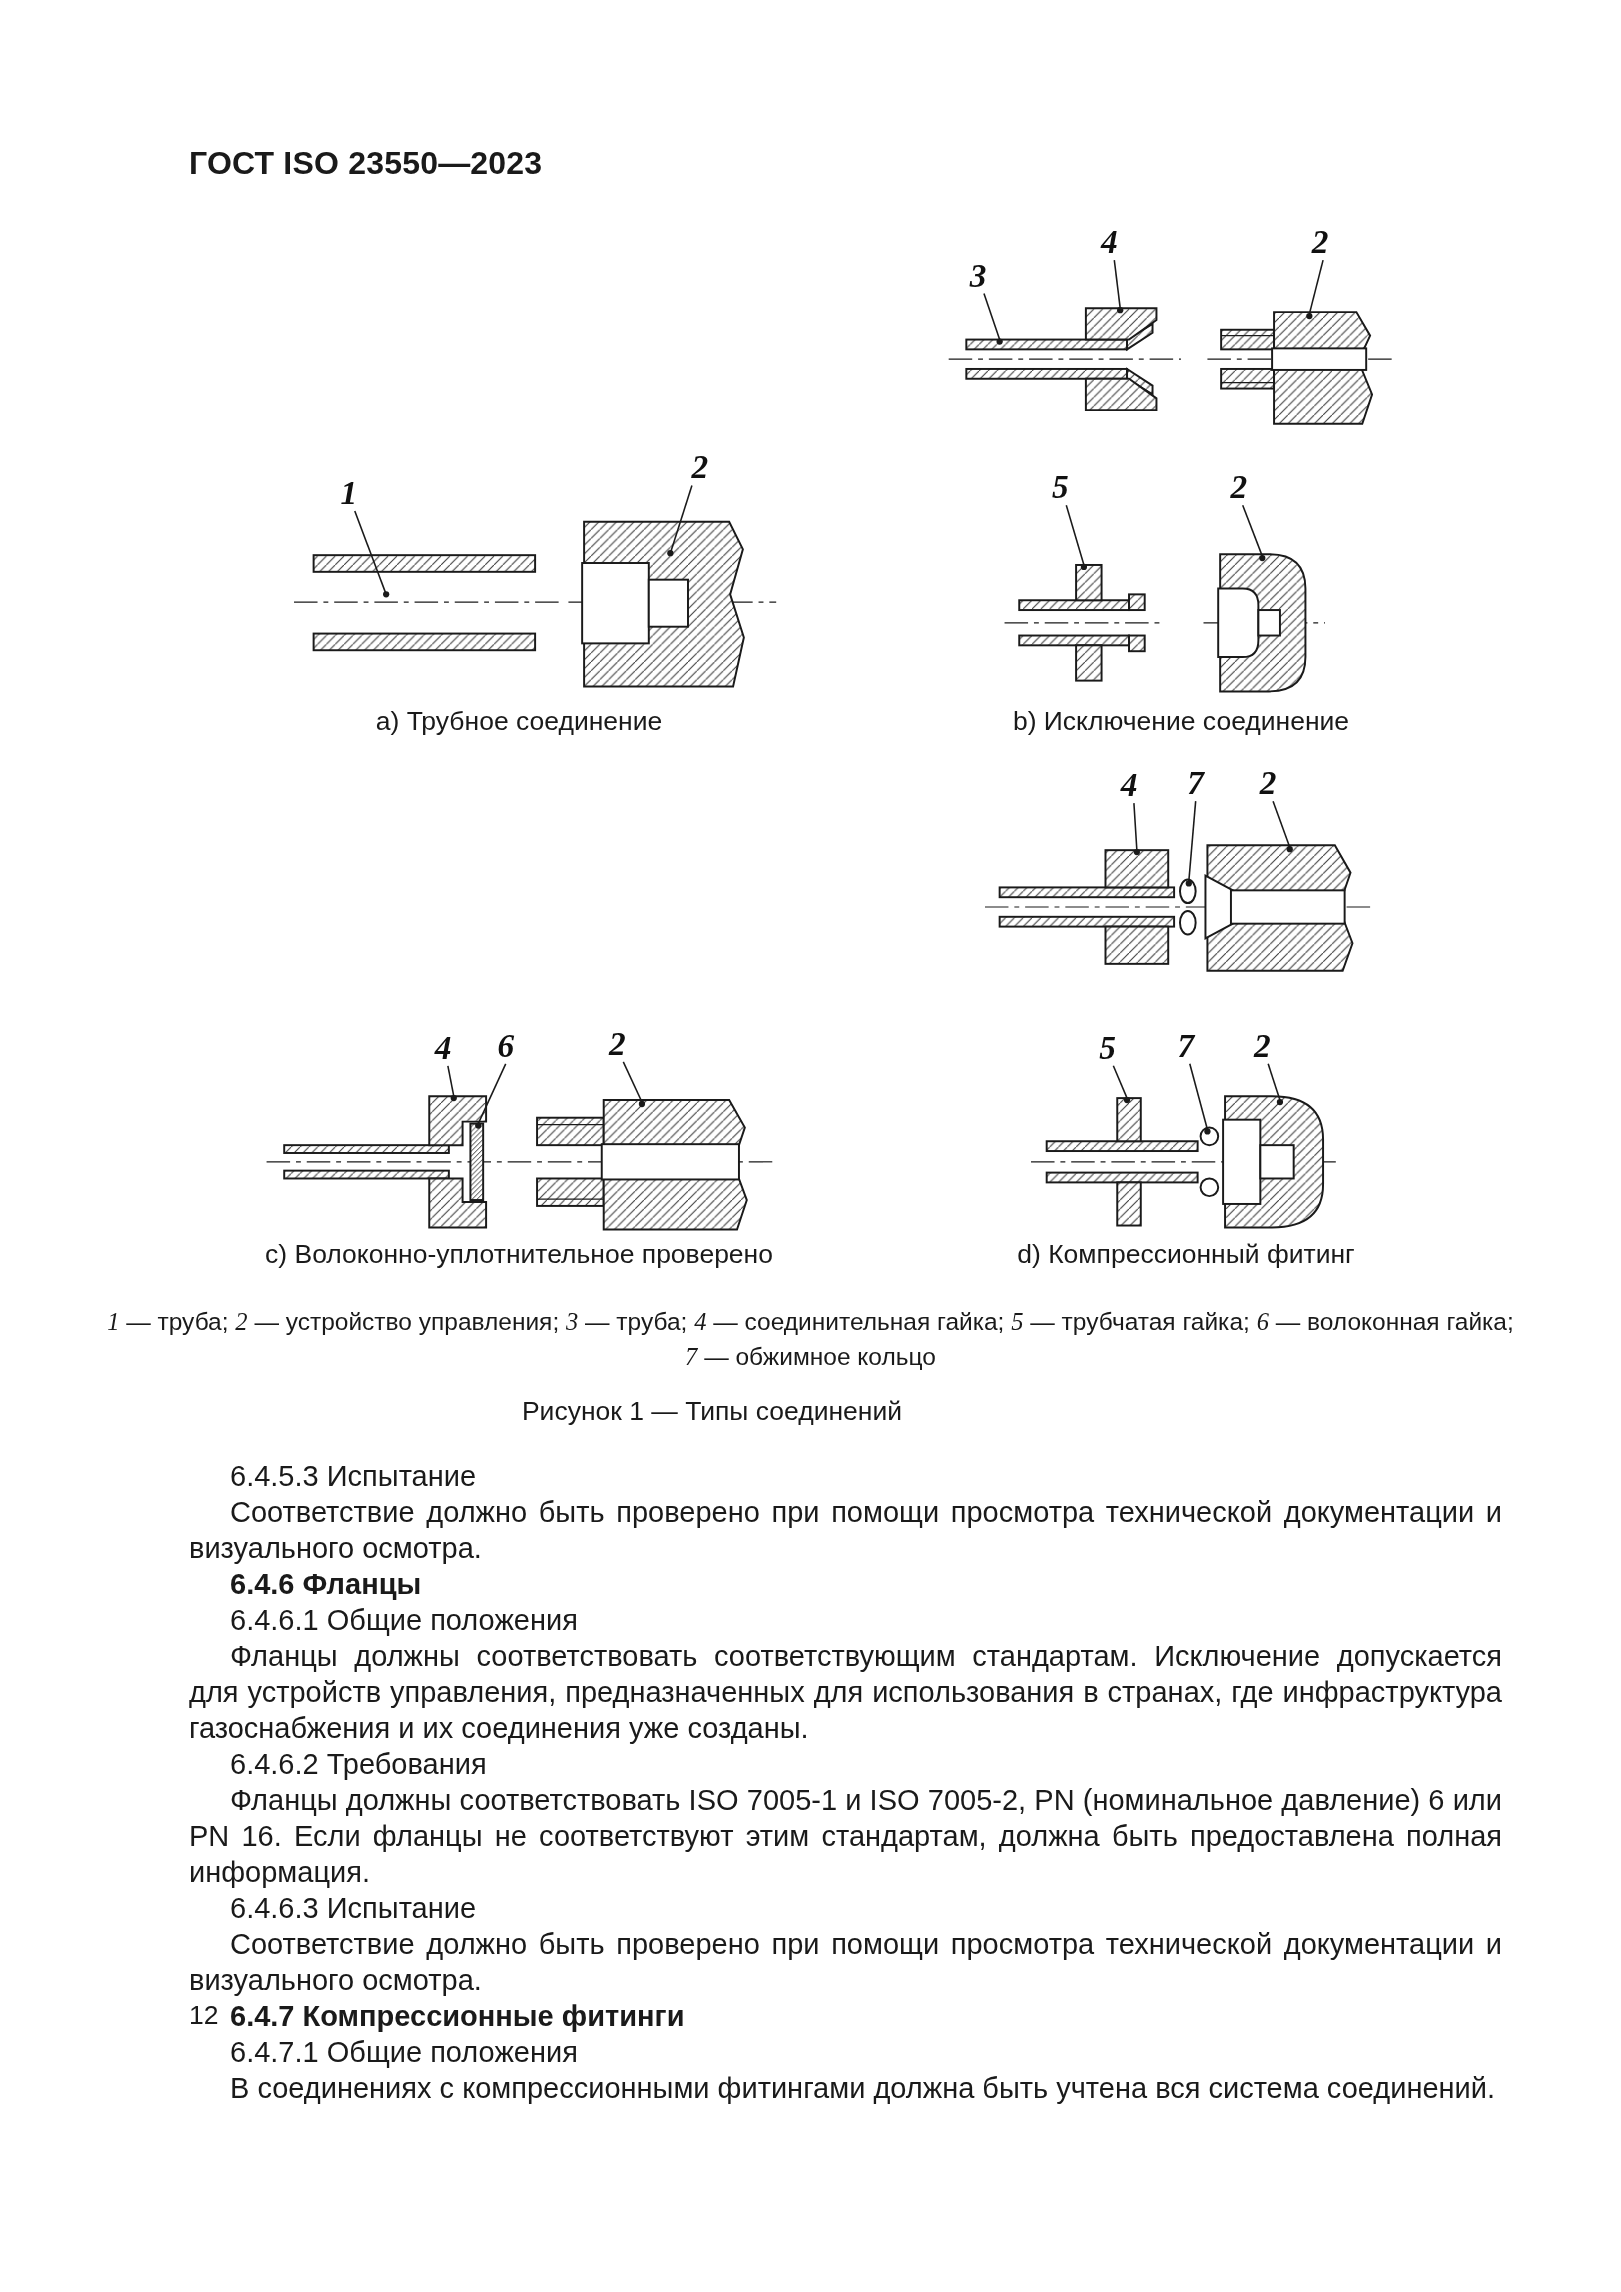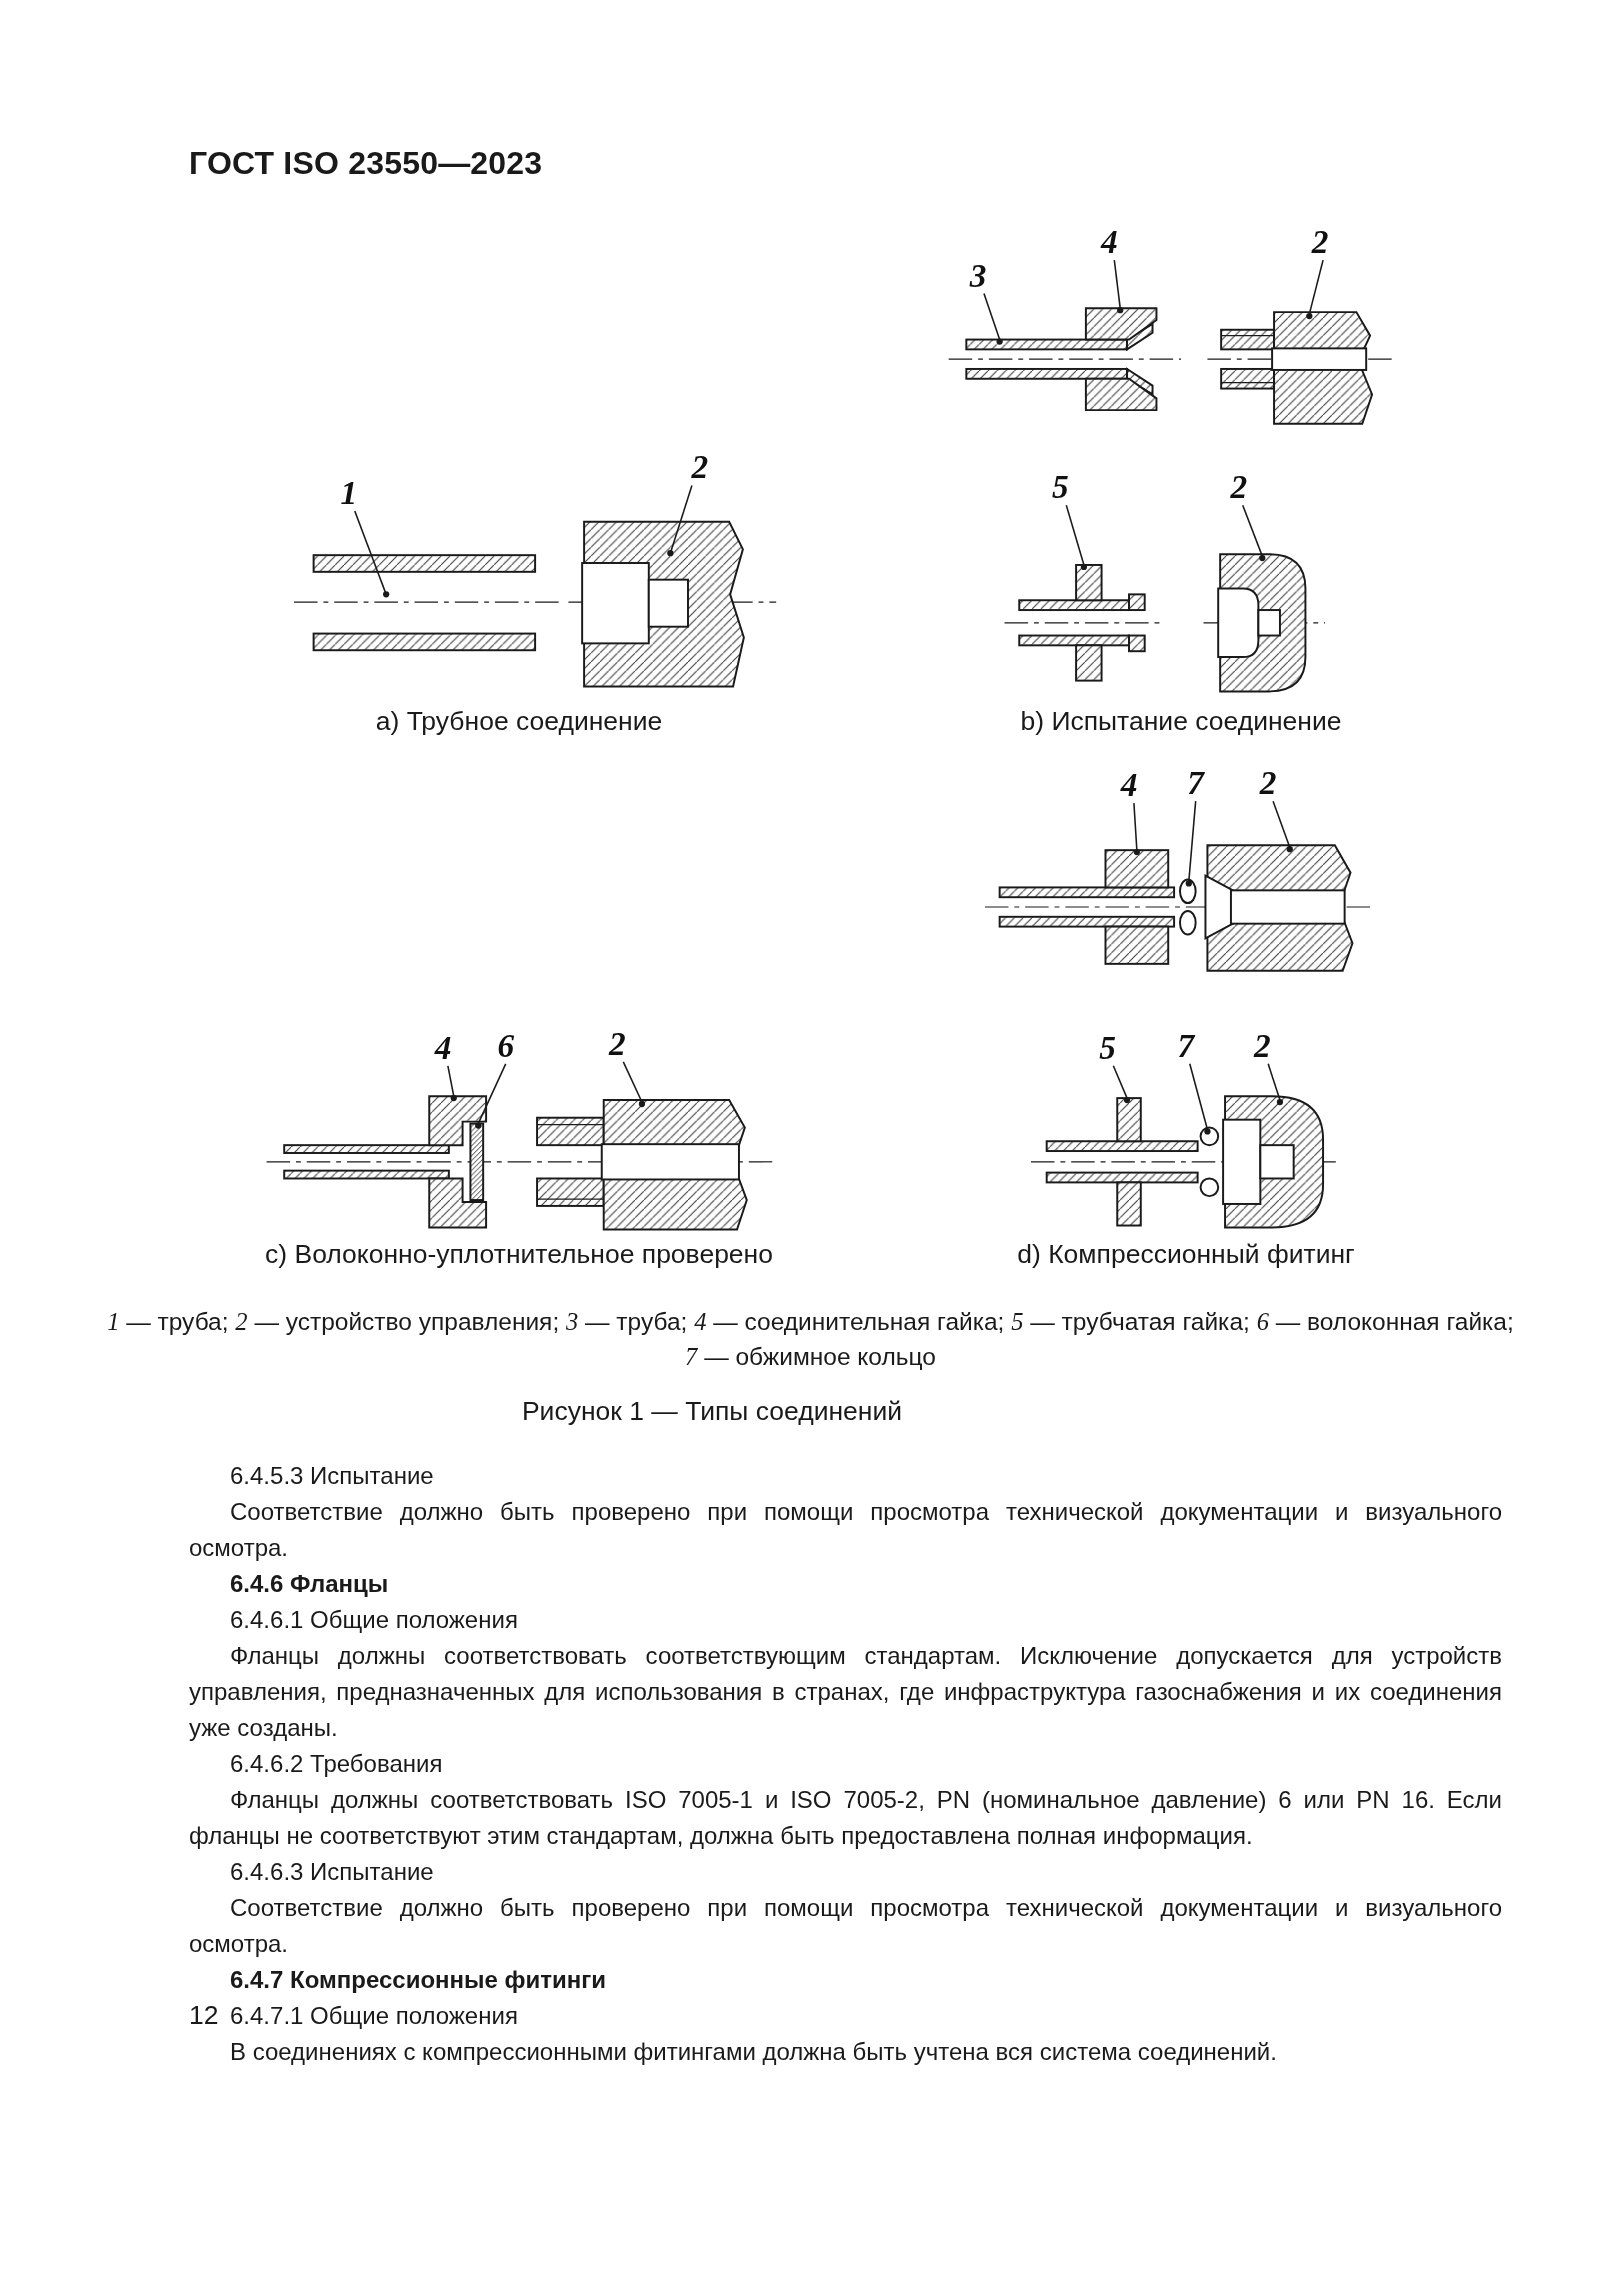--- a/index.html
+++ b/index.html
@@ -7,21 +7,21 @@
     width:1621px;height:2293px;background:#ffffff;position:relative;
     font-family:"Liberation Sans",sans-serif;color:#1a1a1a;
     -webkit-font-smoothing:antialiased;
   }
   .abs{position:absolute;}
   .hdr{left:189px;top:145px;font-weight:bold;font-size:32px;letter-spacing:0.2px;}
   .cap{font-size:26.5px;white-space:nowrap;transform:translateX(-50%);}
   .legend{left:0;top:1304px;width:1621px;text-align:center;font-size:24.5px;line-height:35px;}
   .legend i{font-family:"Liberation Serif",serif;font-style:italic;}
   .figtitle{left:0;top:1396px;width:1424px;text-align:center;font-size:26.5px;}
-  .bodytxt{left:189px;top:1458px;width:1313px;font-size:24px;line-height:36px;text-align:justify;}
+  .bodytxt{left:189px;top:1458px;width:1313px;font-size:29px;line-height:36px;text-align:justify;}
   .bodytxt p{margin:0;text-indent:41px;}
   .bodytxt p.bold{font-weight:bold;}
   .pn{}
   .pagenum{left:189px;top:2000px;font-size:26.5px;}
 
   svg .hatched{fill:url(#hatch);stroke:#1a1a1a;stroke-width:2;}
   svg .hatched2{fill:url(#hatch2);stroke:#1a1a1a;stroke-width:2;}
   svg .bore{fill:#ffffff;stroke:#1a1a1a;stroke-width:2;}
   svg .cl{stroke:#1a1a1a;stroke-width:1.2;stroke-dasharray:24 6 5 6;fill:none;}
   svg .ldr{stroke:#1a1a1a;stroke-width:1.6;fill:none;}
@@ -206,21 +206,21 @@
     <line class="ldr" x1="1214" y1="1085" x2="1232" y2="1152"></line>
     <circle class="dot" cx="1232" cy="1154" r="3.2"></circle>
     <text class="callout" x="1210" y="1078">7</text>
     <line class="ldr" x1="1294" y1="1085" x2="1306" y2="1122"></line>
     <circle class="dot" cx="1306" cy="1124" r="3.2"></circle>
     <text class="callout" x="1288" y="1078">2</text>
   </g>
 </svg>
 
 <div class="abs cap" style="left:519px;top:706px">a)  Трубное соединение</div>
-<div class="abs cap" style="left:1181px;top:706px">b)  Испытание соединение</div>
+<div class="abs cap" style="left:1181px;top:706px">b)  Исключение соединение</div>
 <div class="abs cap" style="left:519px;top:1239px">c)  Волоконно-уплотнительное проверено</div>
 <div class="abs cap" style="left:1186px;top:1239px">d)  Компрессионный фитинг</div>
 
 <div class="abs legend">
   <i>1</i><span> — труба; </span><i>2</i><span> — устройство управления; </span><i>3</i><span> — труба; </span><i>4</i><span> — соединительная гайка; </span><i>5</i><span> — трубчатая гайка; </span><i>6</i><span> — волоконная гайка;</span><br>
   <i>7</i><span> — обжимное кольцо</span>
 </div>
 
 <div class="abs figtitle">Рисунок 1 — Типы соединений</div>
 

